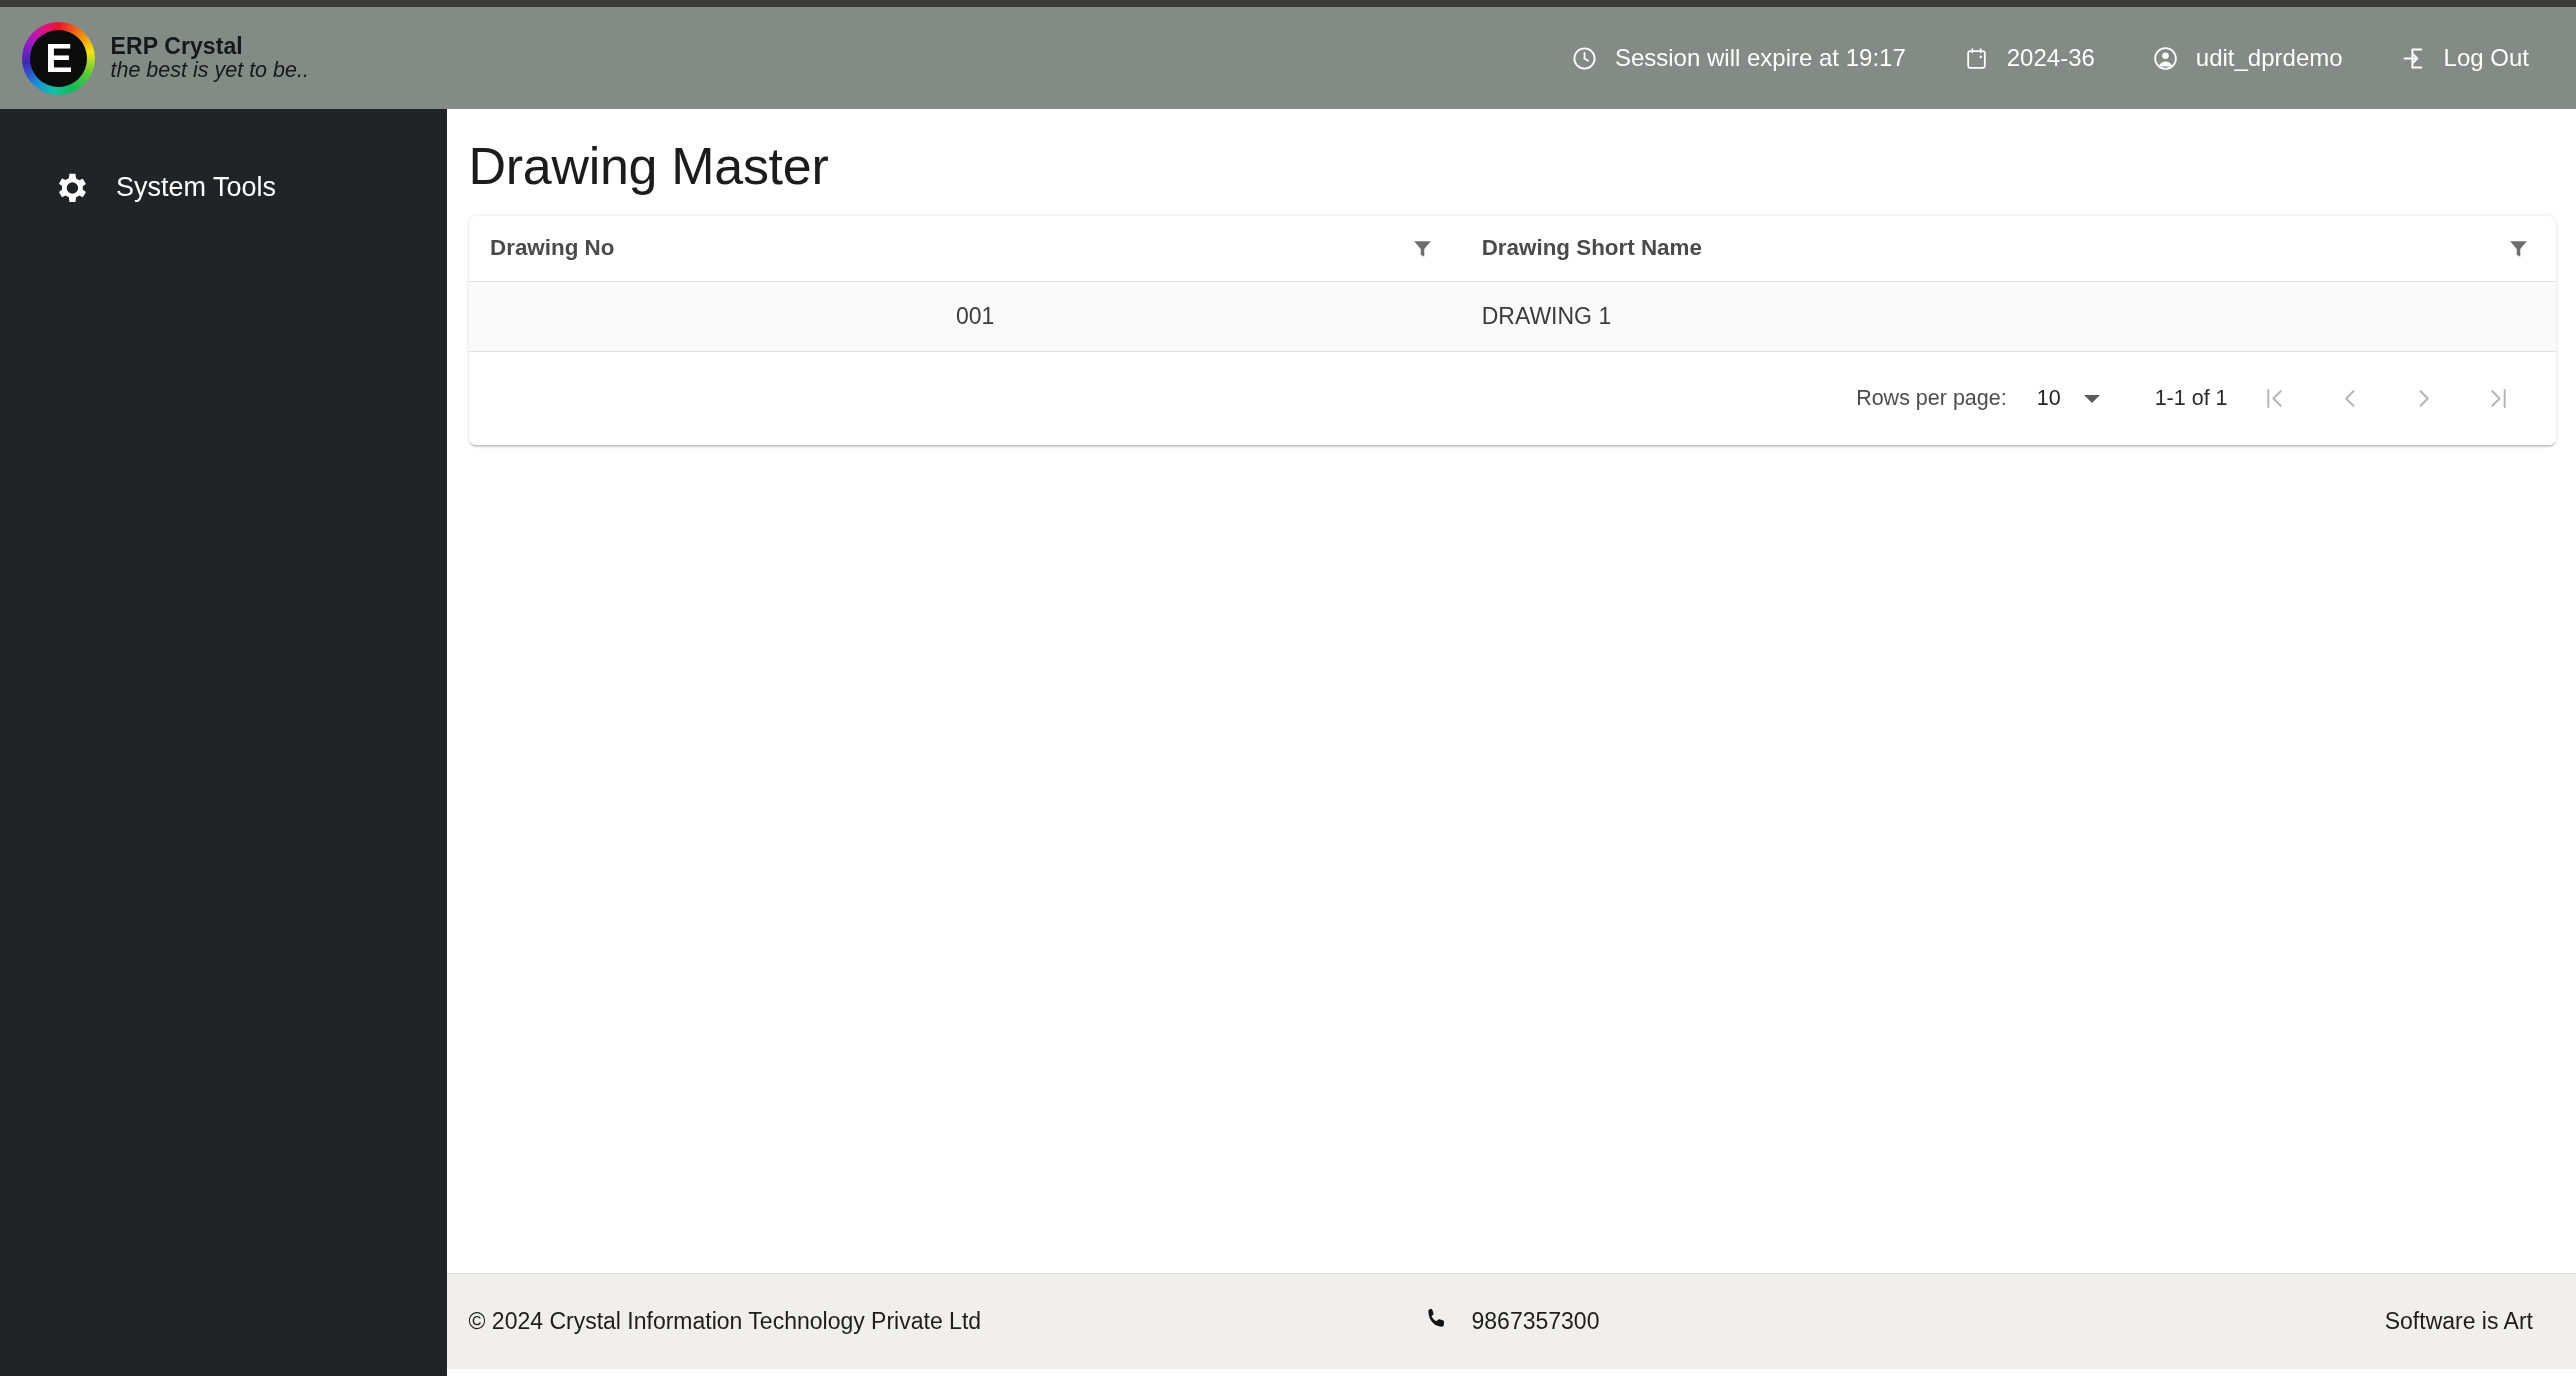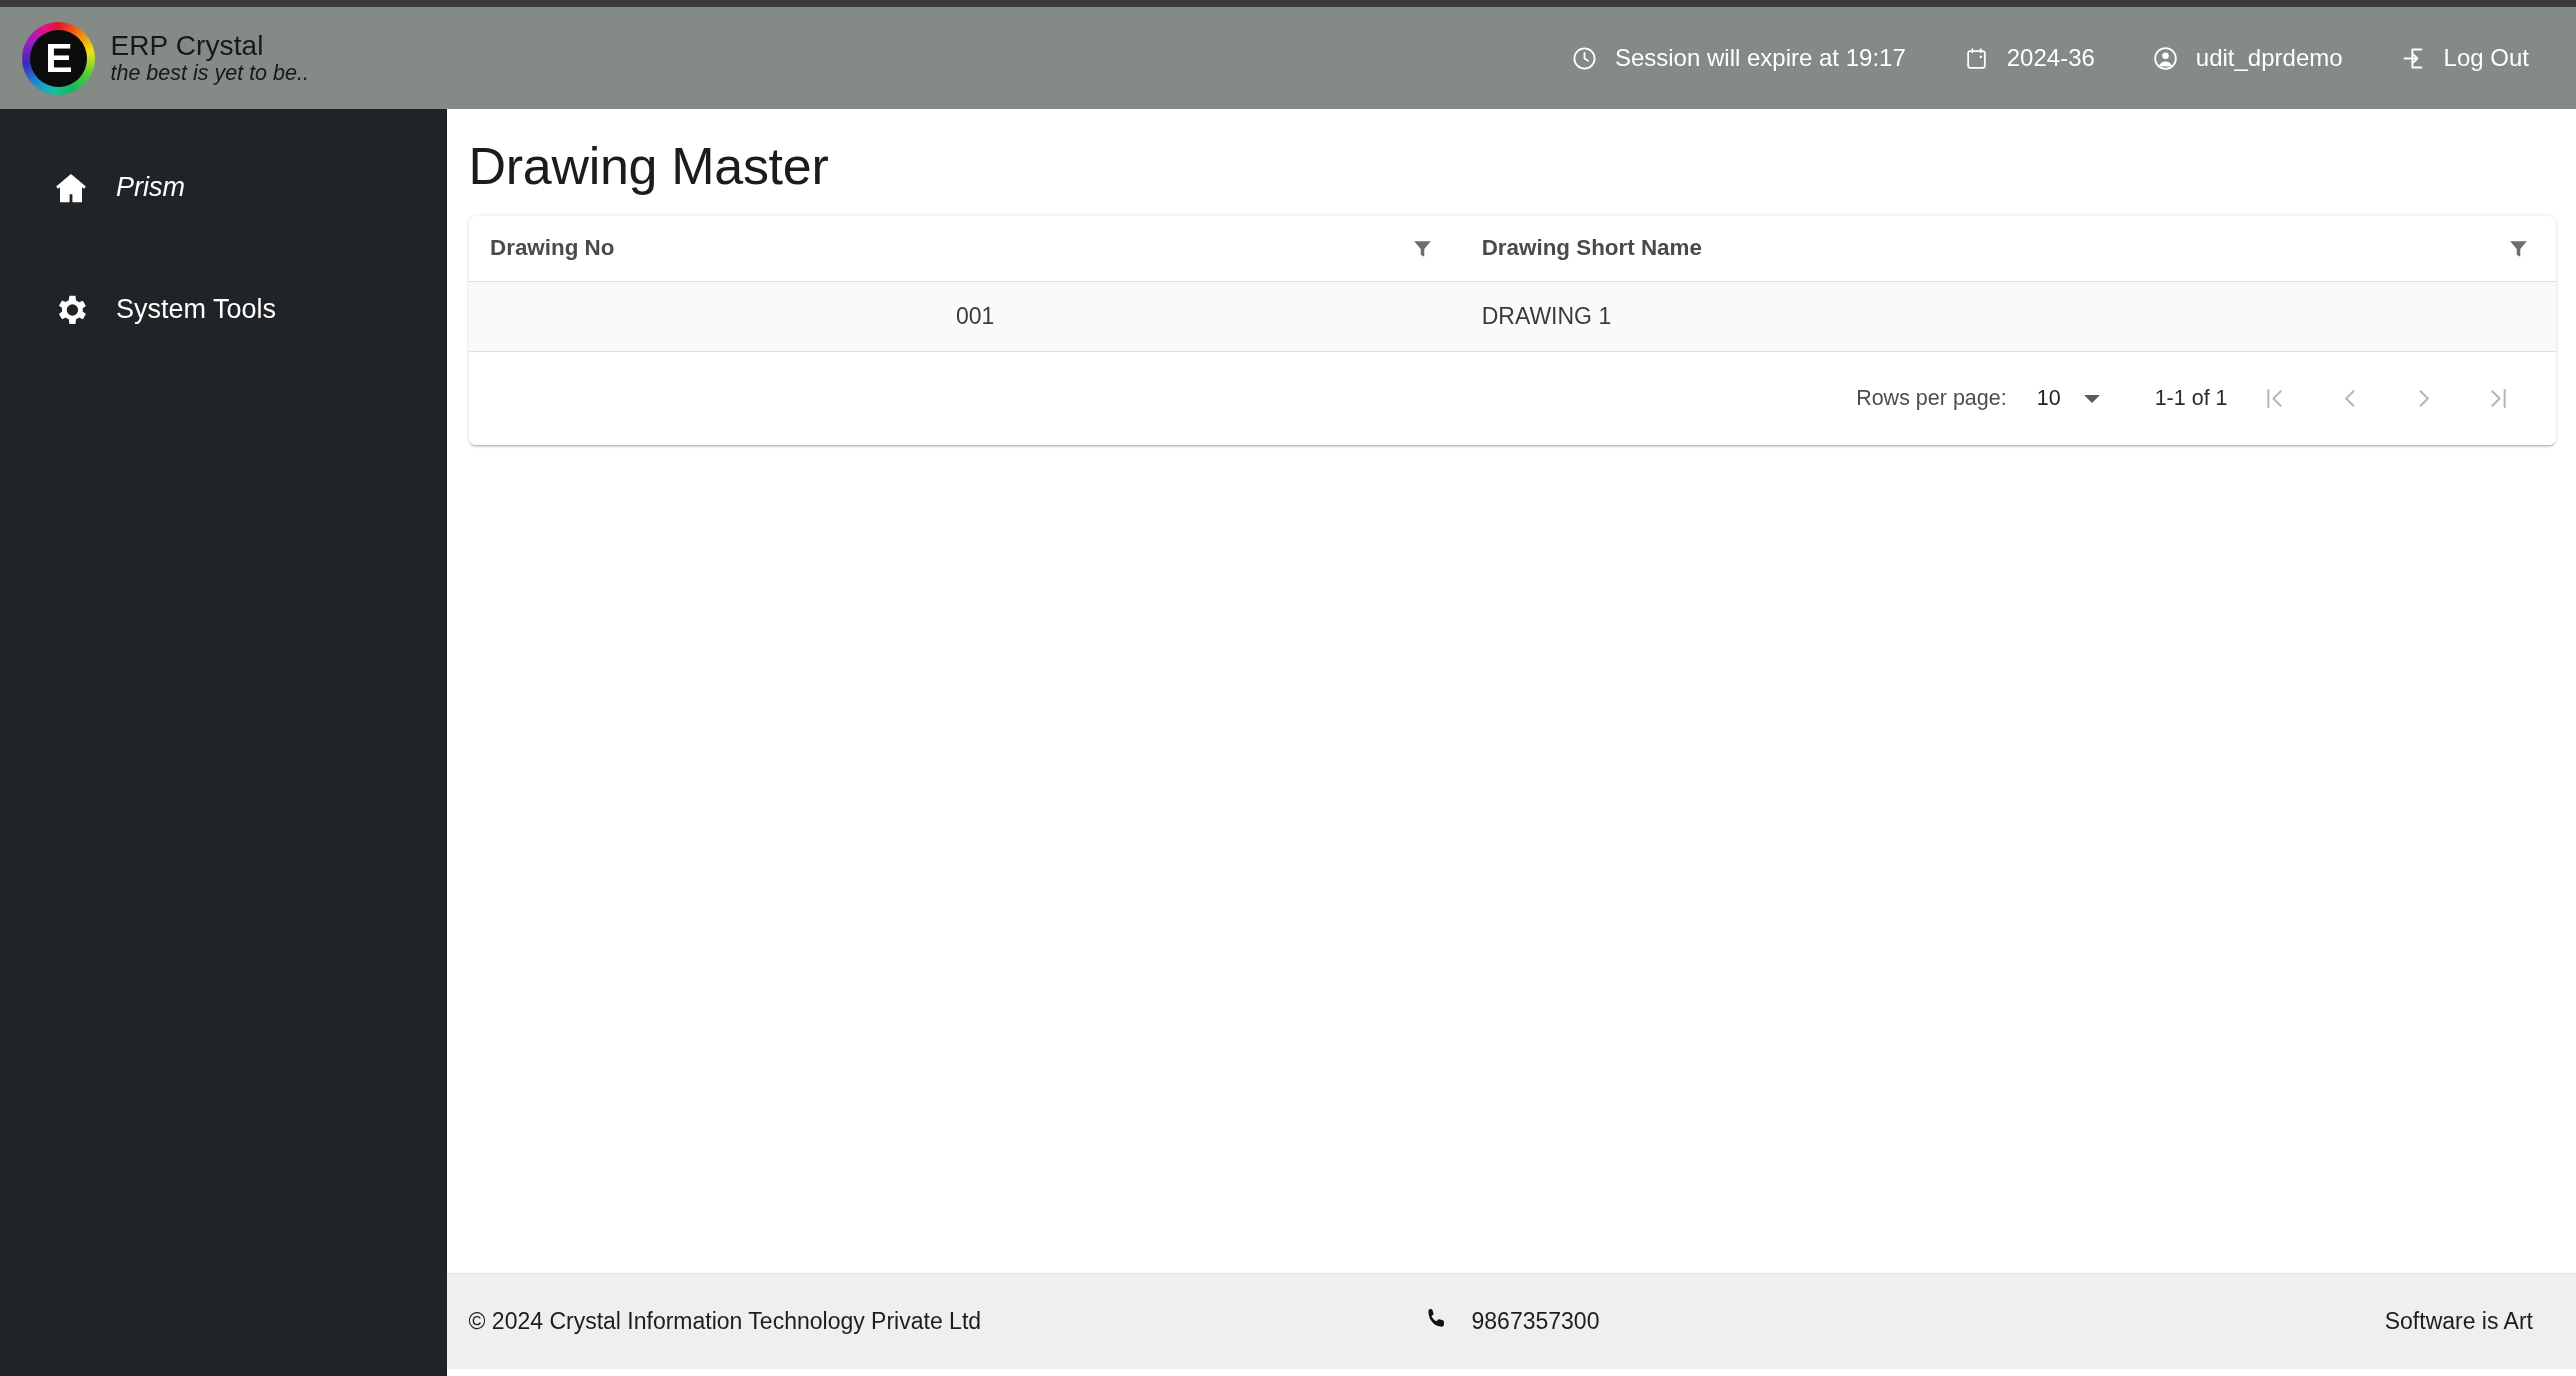--- a/index.html
+++ b/index.html
@@ -68,22 +68,22 @@
     color: #ffffff;
     font-family: "Liberation Sans", sans-serif;
     font-size: 41px;
     font-weight: 700;
     line-height: 1;
     letter-spacing: -1.8px;
     z-index: 3;
   }
   .brand-text { margin-left: 16px; line-height: 1.08; }
   .brand-title {
-    font-size: 28px;
-    font-weight: 400;
+    font-size: 23px;
+    font-weight: 700;
     color: #15191c;
     letter-spacing: 0.1px;
   }
   .brand-tag {
     font-size: 21.5px;
     font-style: italic;
     color: #15191c;
     margin-top: 0.9px;
   }
   .header-right {
@@ -368,28 +368,20 @@
         </svg>
       </span>
       <span>Log Out</span>
     </div>
 
   </div>
 </div>
 
 <div class="sidebar">
 
-  <div class="nav-item">
-    <span class="nav-icon">
-      <svg width="38" height="38" viewBox="0 0 24 24" fill="#ffffff">
-        <path d="M12 3.2 2.6 11.1l1.2 1.45 1.25-1.05V21h6.05v-5.1h1.8V21h6.05v-9.5l1.25 1.05 1.2-1.45L12 3.2z"></path>
-      </svg>
-    </span>
-    <span class="nav-label italic">Prism</span>
-  </div>
 
 
   <div class="nav-item">
     <span class="nav-icon">
       <svg width="38" height="38" viewBox="0 0 24 24" fill="#ffffff">
         <path d="M19.4 13.1a7.6 7.6 0 0 0 0-2.2l2-1.5-1.9-3.3-2.4 1a7.7 7.7 0 0 0-1.9-1.1L14.8 3h-3.8l-.4 2.9c-.7.3-1.3.7-1.9 1.1l-2.4-1-1.9 3.3 2 1.5a7.6 7.6 0 0 0 0 2.2l-2 1.5 1.9 3.3 2.4-1c.6.5 1.2.9 1.9 1.1l.4 3h3.8l.4-3c.7-.2 1.3-.6 1.9-1.1l2.4 1 1.9-3.3-2-1.5zM12.9 15.6a3.6 3.6 0 1 1 0-7.2 3.6 3.6 0 0 1 0 7.2z"></path>
       </svg>
     </span>
     <span class="nav-label">System Tools</span>
   </div>

